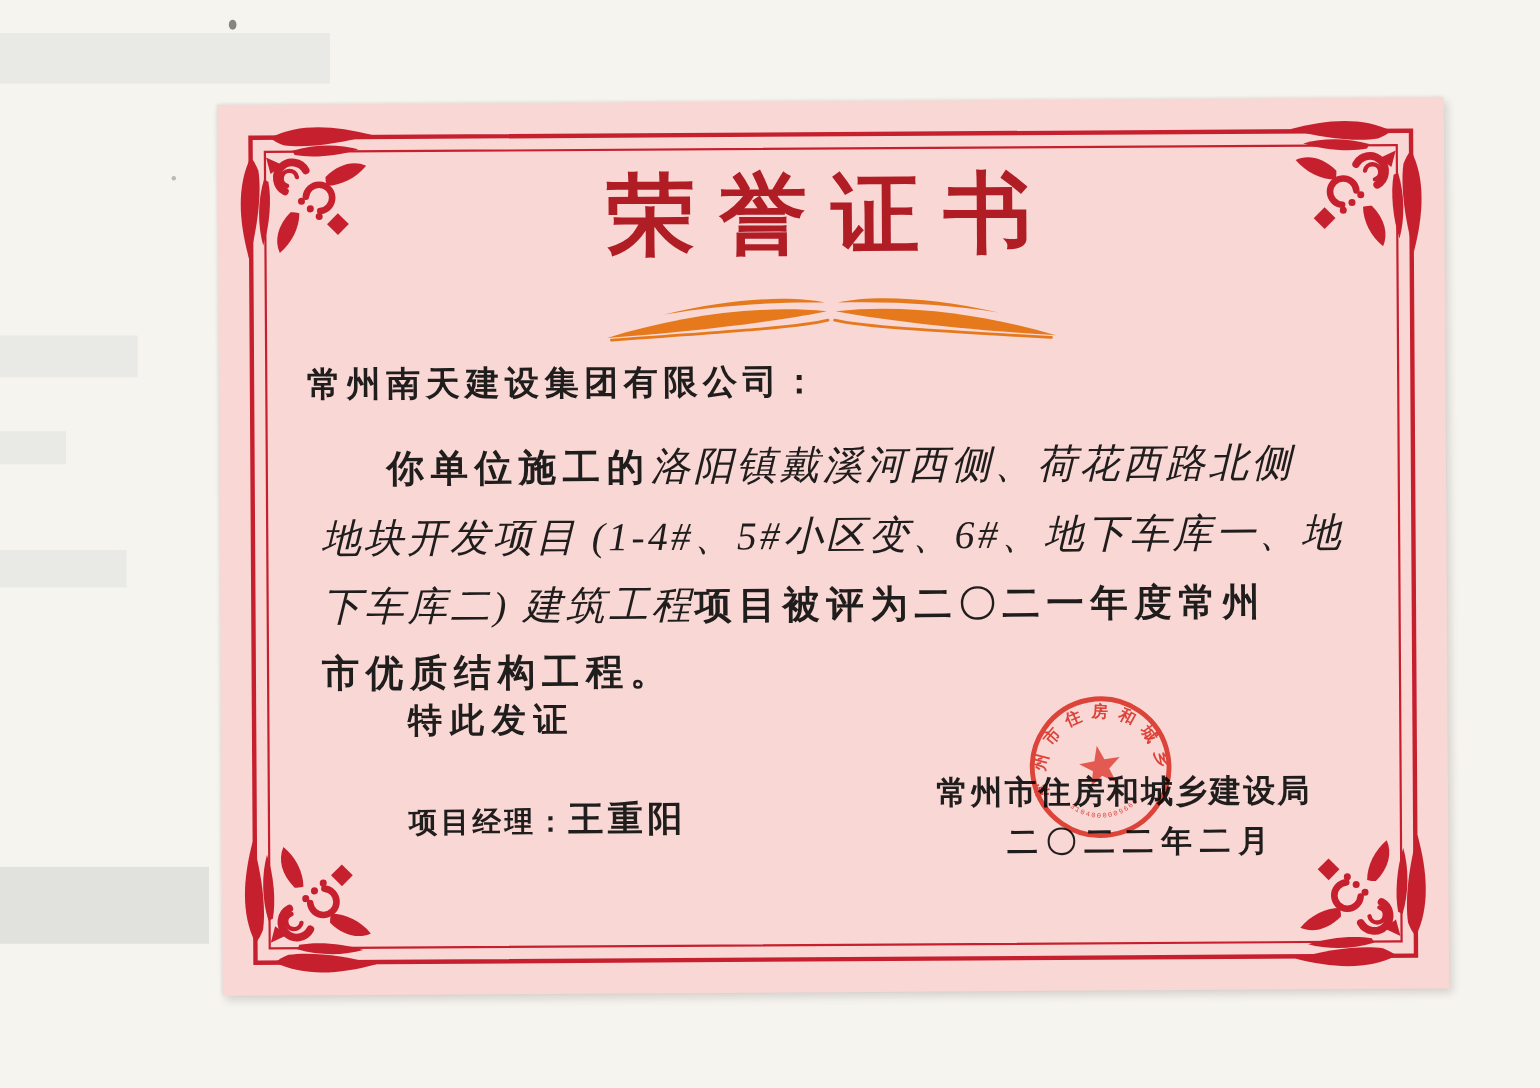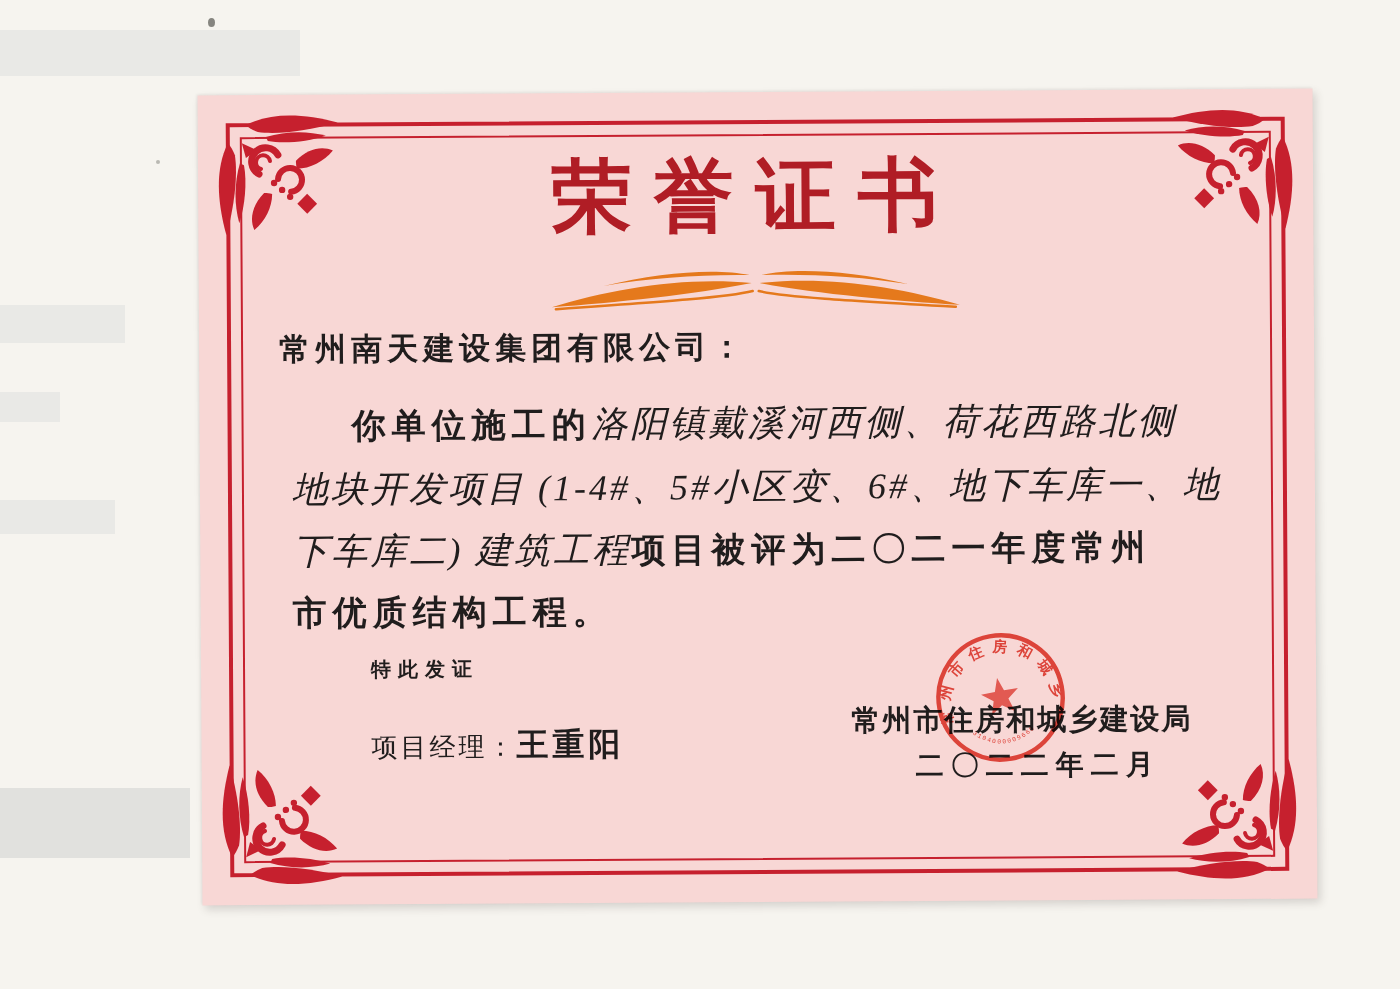--- a/index.html
+++ b/index.html
@@ -39,26 +39,26 @@
     font-size:31px;letter-spacing:5px;color:var(--ink);white-space:nowrap;
   }
   .bodyline{position:absolute;white-space:nowrap;color:var(--ink);line-height:1.3;}
   .bold-seg{font-family:"Liberation Sans",sans-serif;font-weight:700;font-size:34px;letter-spacing:6px;}
   .script-seg{font-family:"Liberation Serif",serif;font-style:italic;font-weight:500;font-size:36px;letter-spacing:3px;}
   .line1{left:152px;top:308px;}
   .line2{left:92px;top:372px;}
   .line3{left:92px;top:434px;}
   .line4{left:92px;top:496px;}
   .closing{
-    position:absolute;left:170px;top:562px;
+    position:absolute;left:170px;top:540px;
     font-family:"Liberation Sans",sans-serif;font-weight:700;
-    font-size:20px;letter-spacing:7px;color:var(--ink);white-space:nowrap;
+    font-size:31px;letter-spacing:7px;color:var(--ink);white-space:nowrap;
   }
   .manager{position:absolute;left:170px;top:630px;white-space:nowrap;color:var(--ink);}
-  .manager .label{font-family:"Liberation Sans",sans-serif;font-weight:400;font-size:26px;letter-spacing:3px;}
+  .manager .label{font-family:"Liberation Sans",sans-serif;font-weight:700;font-size:26px;letter-spacing:3px;}
   .manager .name{font-family:"Liberation Serif",serif;font-weight:600;font-size:32px;letter-spacing:4px;}
   .issuer{
     position:absolute;left:650px;top:610px;
     font-family:"Liberation Serif",serif;font-weight:700;
     font-size:29px;letter-spacing:2px;color:var(--ink);white-space:nowrap;
   }
   .date{
     position:absolute;left:714px;top:656px;
     font-family:"Liberation Serif",serif;font-weight:700;
     font-size:28px;letter-spacing:7px;color:var(--ink);white-space:nowrap;

